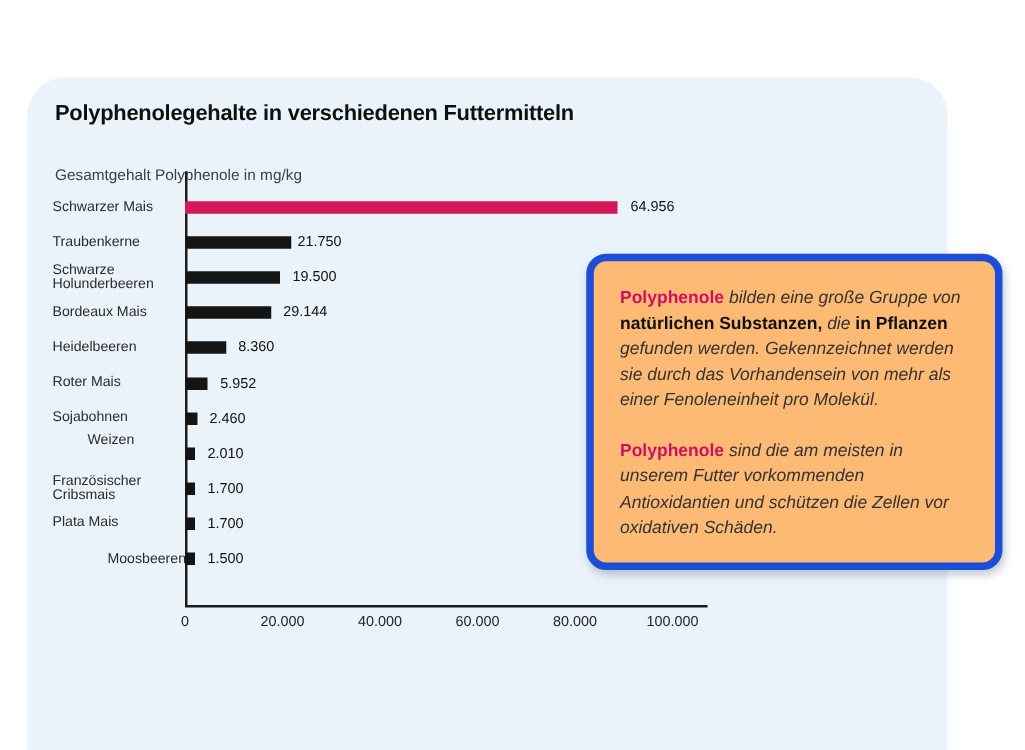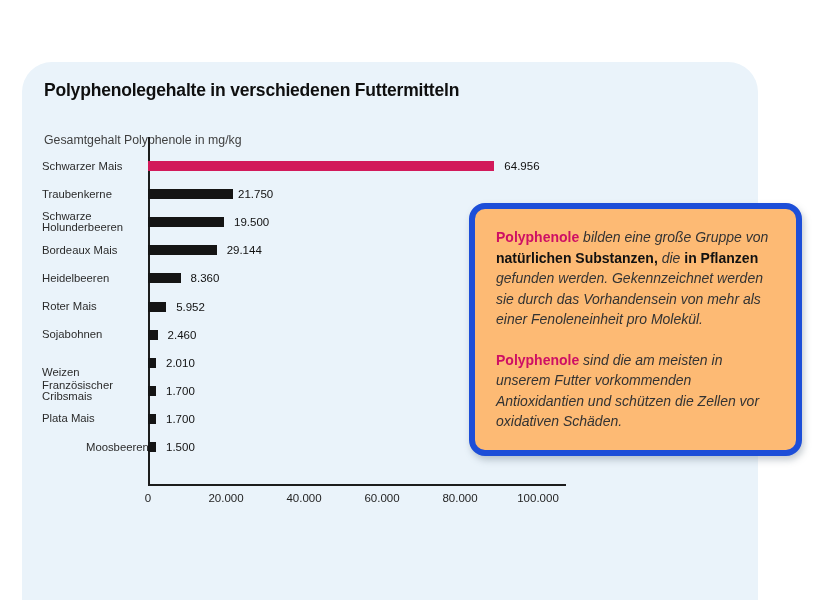--- a/index.html
+++ b/index.html
@@ -66,21 +66,21 @@
           <div class="val-label" style="left: 204.64px; top: 182.3px;">29.144</div>
           <div class="cat-label" style="top: 204.4px;">Heidelbeeren</div>
           <div class="bar" style="left: 126px; top: 211.4px; width: 32.604px; background: rgb(20, 20, 20);"></div>
           <div class="val-label" style="left: 168.604px; top: 210.4px;">8.360</div>
           <div class="cat-label" style="top: 232.5px;">Roter Mais</div>
           <div class="bar" style="left: 126px; top: 239.5px; width: 18.135px; background: rgb(20, 20, 20);"></div>
           <div class="val-label" style="left: 154.135px; top: 238.5px;">5.952</div>
           <div class="cat-label" style="top: 260.6px;">Sojabohnen</div>
           <div class="bar" style="left: 126px; top: 267.6px; width: 9.594px; background: rgb(20, 20, 20);"></div>
           <div class="val-label" style="left: 145.594px; top: 266.6px;">2.460</div>
-          <div class="cat-label" style="top: 298px;">Weizen</div>
+          <div class="cat-label" style="top: 278px; margin-left: 28px;">Weizen</div>
           <div class="bar" style="left: 126px; top: 295.7px; width: 8px; background: rgb(20, 20, 20);"></div>
           <div class="val-label" style="left: 144px; top: 294.7px;">2.010</div>
           <div class="cat-label" style="top: 316.8px;">Französischer Cribsmais</div>
           <div class="bar" style="left: 126px; top: 323.8px; width: 8px; background: rgb(20, 20, 20);"></div>
           <div class="val-label" style="left: 144px; top: 322.8px;">1.700</div>
           <div class="cat-label" style="top: 344.9px;">Plata Mais</div>
           <div class="bar" style="left: 126px; top: 351.9px; width: 8px; background: rgb(20, 20, 20);"></div>
           <div class="val-label" style="left: 144px; top: 350.9px;">1.700</div>
           <div class="cat-label" style="top: 373px; margin-left: 44px;">Moosbeeren</div>
           <div class="bar" style="left: 126px; top: 380px; width: 8px; background: rgb(20, 20, 20);"></div>

